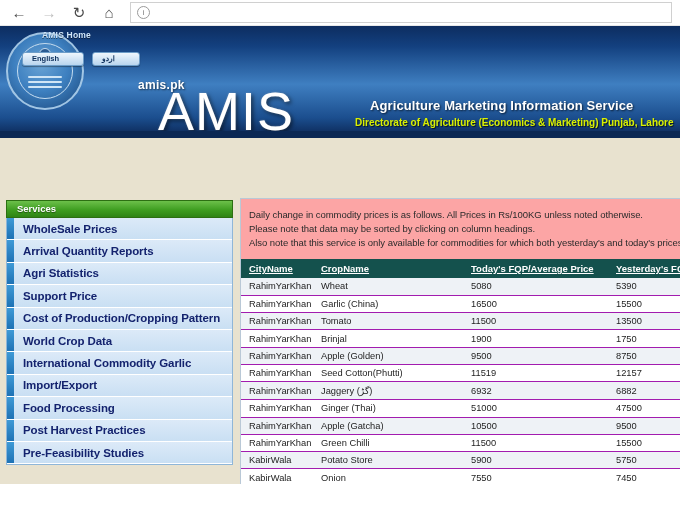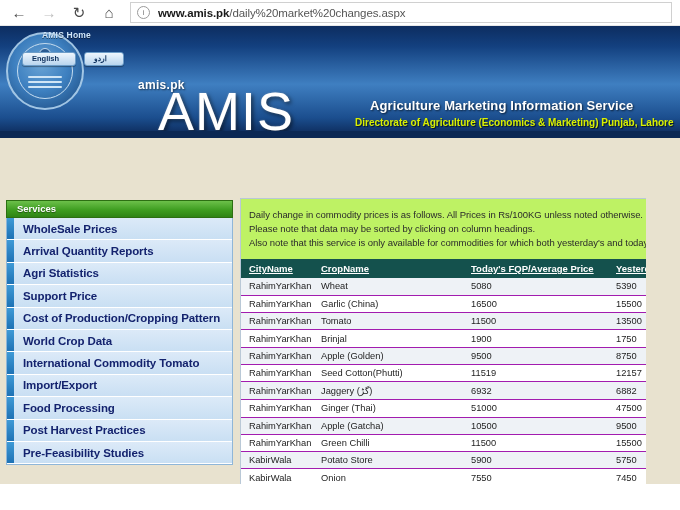--- a/index.html
+++ b/index.html
@@ -90,21 +90,21 @@
     font-size: 8.5px; font-weight: 700; color: #cfe6fb;
     text-shadow: 0 1px 0 rgba(0,0,0,.5);
     letter-spacing: .2px;
   }
   .lang-row { position: absolute; left: 22px; top: 26px; display: flex; gap: 8px; }
   .lang-btn {
     font-size: 7.5px; font-weight: 700; color: #0c2f5c;
     background: linear-gradient(180deg, #eef6fd 0%, #b9d5ee 100%);
     border: 1px solid #6d9dc8;
     border-radius: 3px;
-    padding: 2px 16px 2px 9px;
+    padding: 2px 24px 2px 9px;
     line-height: 1;
     box-shadow: 0 1px 1px rgba(0,0,0,.35);
   }
   .brand-sub {
     position: absolute; left: 138px; top: 52px;
     font-size: 12px; font-weight: 700; color: #ffffff;
     letter-spacing: .3px;
     text-shadow: 1px 1px 2px rgba(0,0,0,.6);
   }
   .brand-main {
@@ -156,22 +156,22 @@
     margin-left: 16px;
     font-size: 11.5px; font-weight: 700;
     color: #14236e;
     letter-spacing: -0.1px;
     white-space: nowrap;
   }
 
   
   .content {
     position: absolute; left: 240px; top: 172px;
-    width: 406px; height: 312px;
-    background: #bef264;
+    width: 440px; height: 312px;
+    background: #fca5a5;
     border: 1px solid #b9c8d6;
     border-right: none;
     overflow: hidden;
   }
   .notes { padding: 9px 8px 4px 8px; }
   .notes p {
     font-size: 9.5px; color: #2b2b2b; line-height: 14px;
     white-space: nowrap; letter-spacing: -0.05px;
   }
 
@@ -204,21 +204,20 @@
 </head>
 <body>
 
 <div class="browser-bar">
   <div class="nav-btn">←</div>
   <div class="nav-btn disabled">→</div>
   <div class="nav-btn">↻</div>
   <div class="nav-btn">⌂</div>
   <div class="url-wrap">
     <div class="url-icon">i</div>
-    <div class="url-text"><b>www.amis.pk</b><span>/daily%20market%20changes.aspx</span></div>
   </div>
 </div>
 
 <div class="page">
 
   <div class="site-header">
     <div class="logo">
       <div class="logo-inner"></div>
       <div class="logo-dot"></div>
       <div class="logo-bars">
@@ -253,21 +252,21 @@
       <div class="menu-item">
           <span>Support Price</span>
         </div>
       <div class="menu-item">
           <span>Cost of Production/Cropping Pattern</span>
         </div>
       <div class="menu-item">
           <span>World Crop Data</span>
         </div>
       <div class="menu-item">
-          <span>International Commodity Tomato</span>
+          <span>International Commodity Garlic</span>
         </div>
       <div class="menu-item">
           <span>Import/Export</span>
         </div>
       <div class="menu-item">
           <span>Food Processing</span>
         </div>
       <div class="menu-item">
           <span>Post Harvest Practices</span>
         </div>

